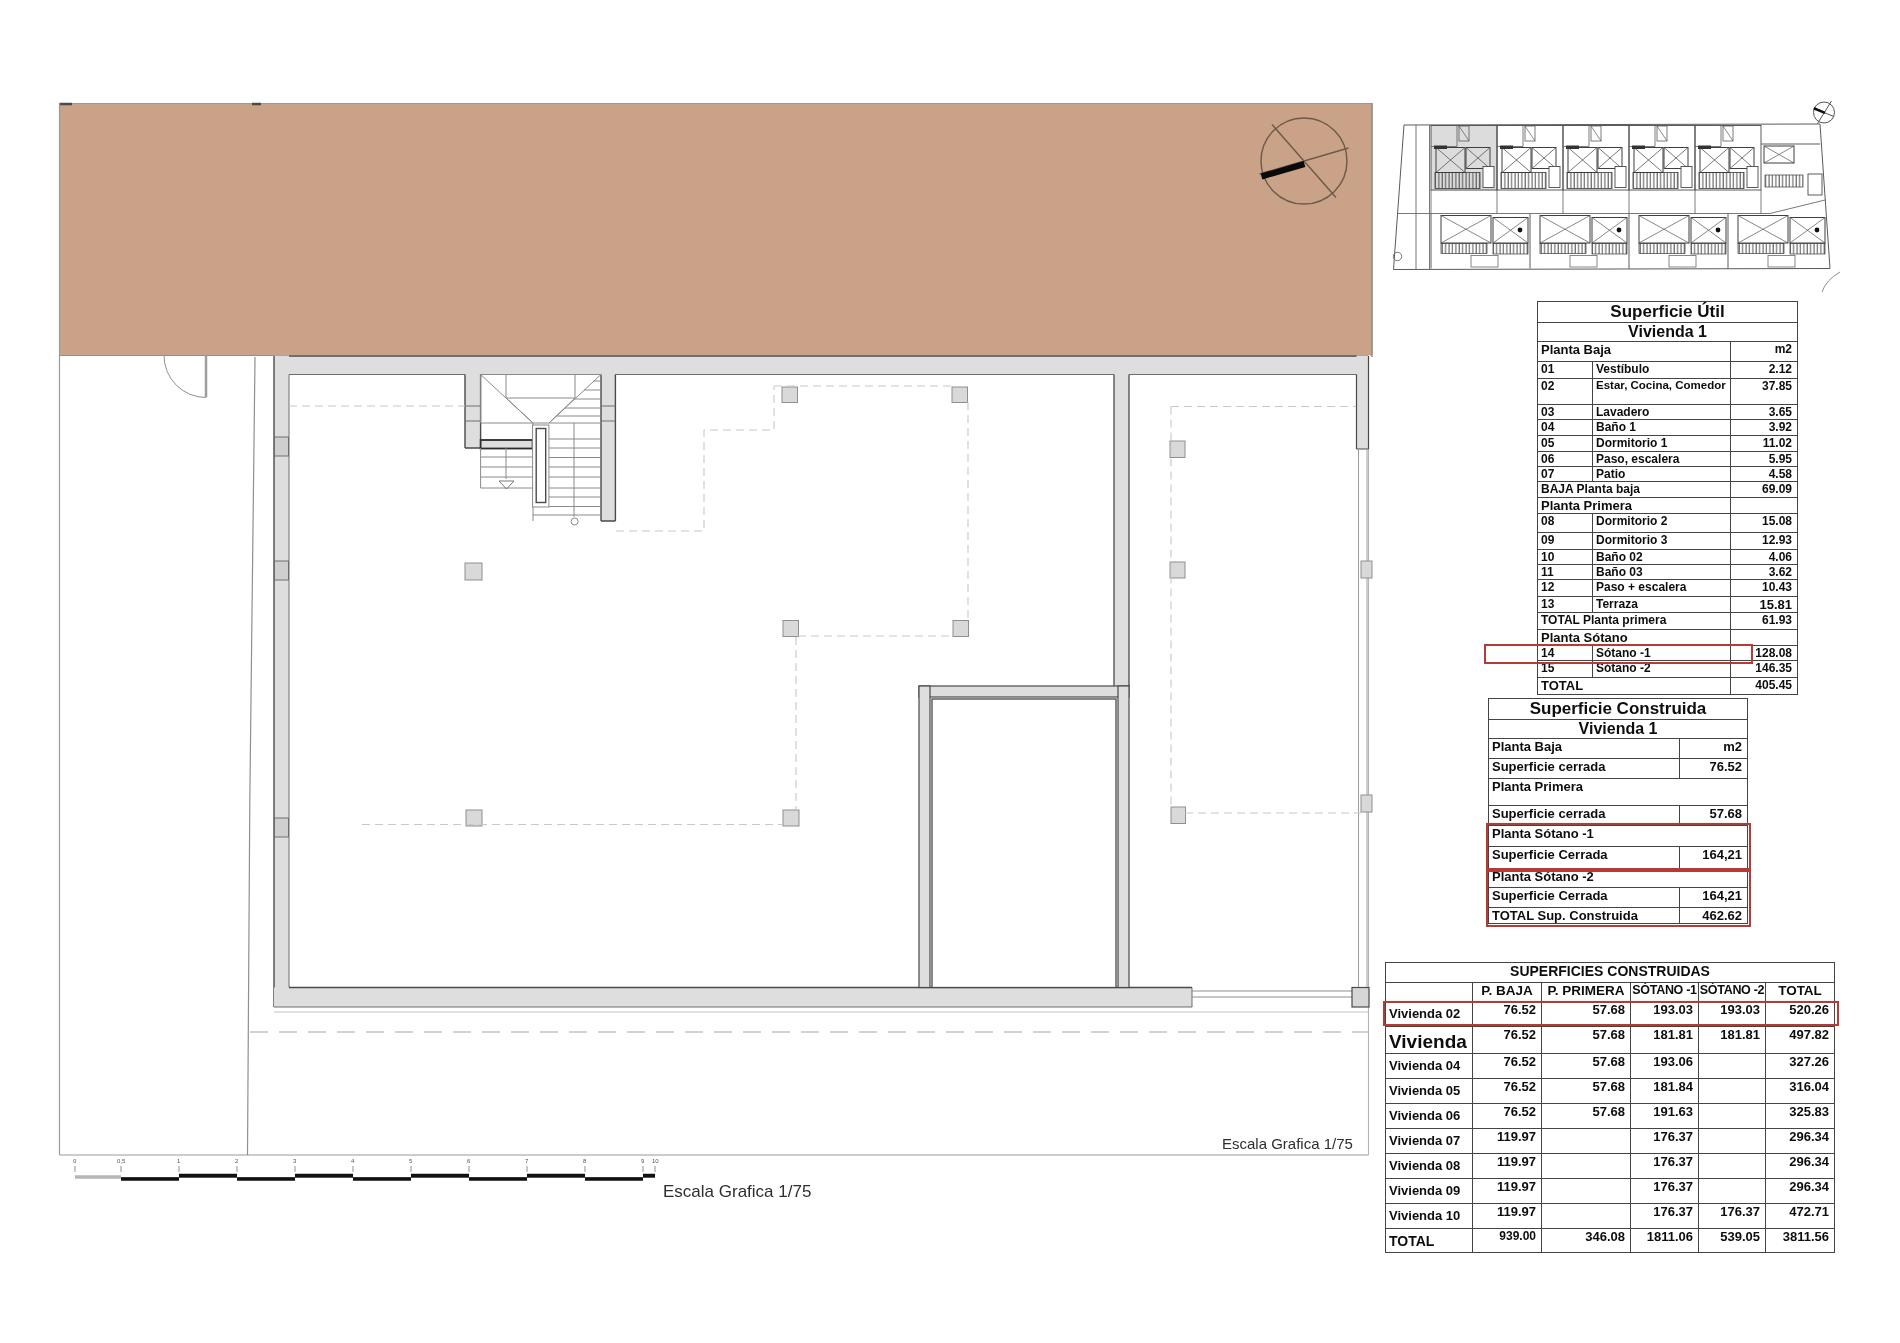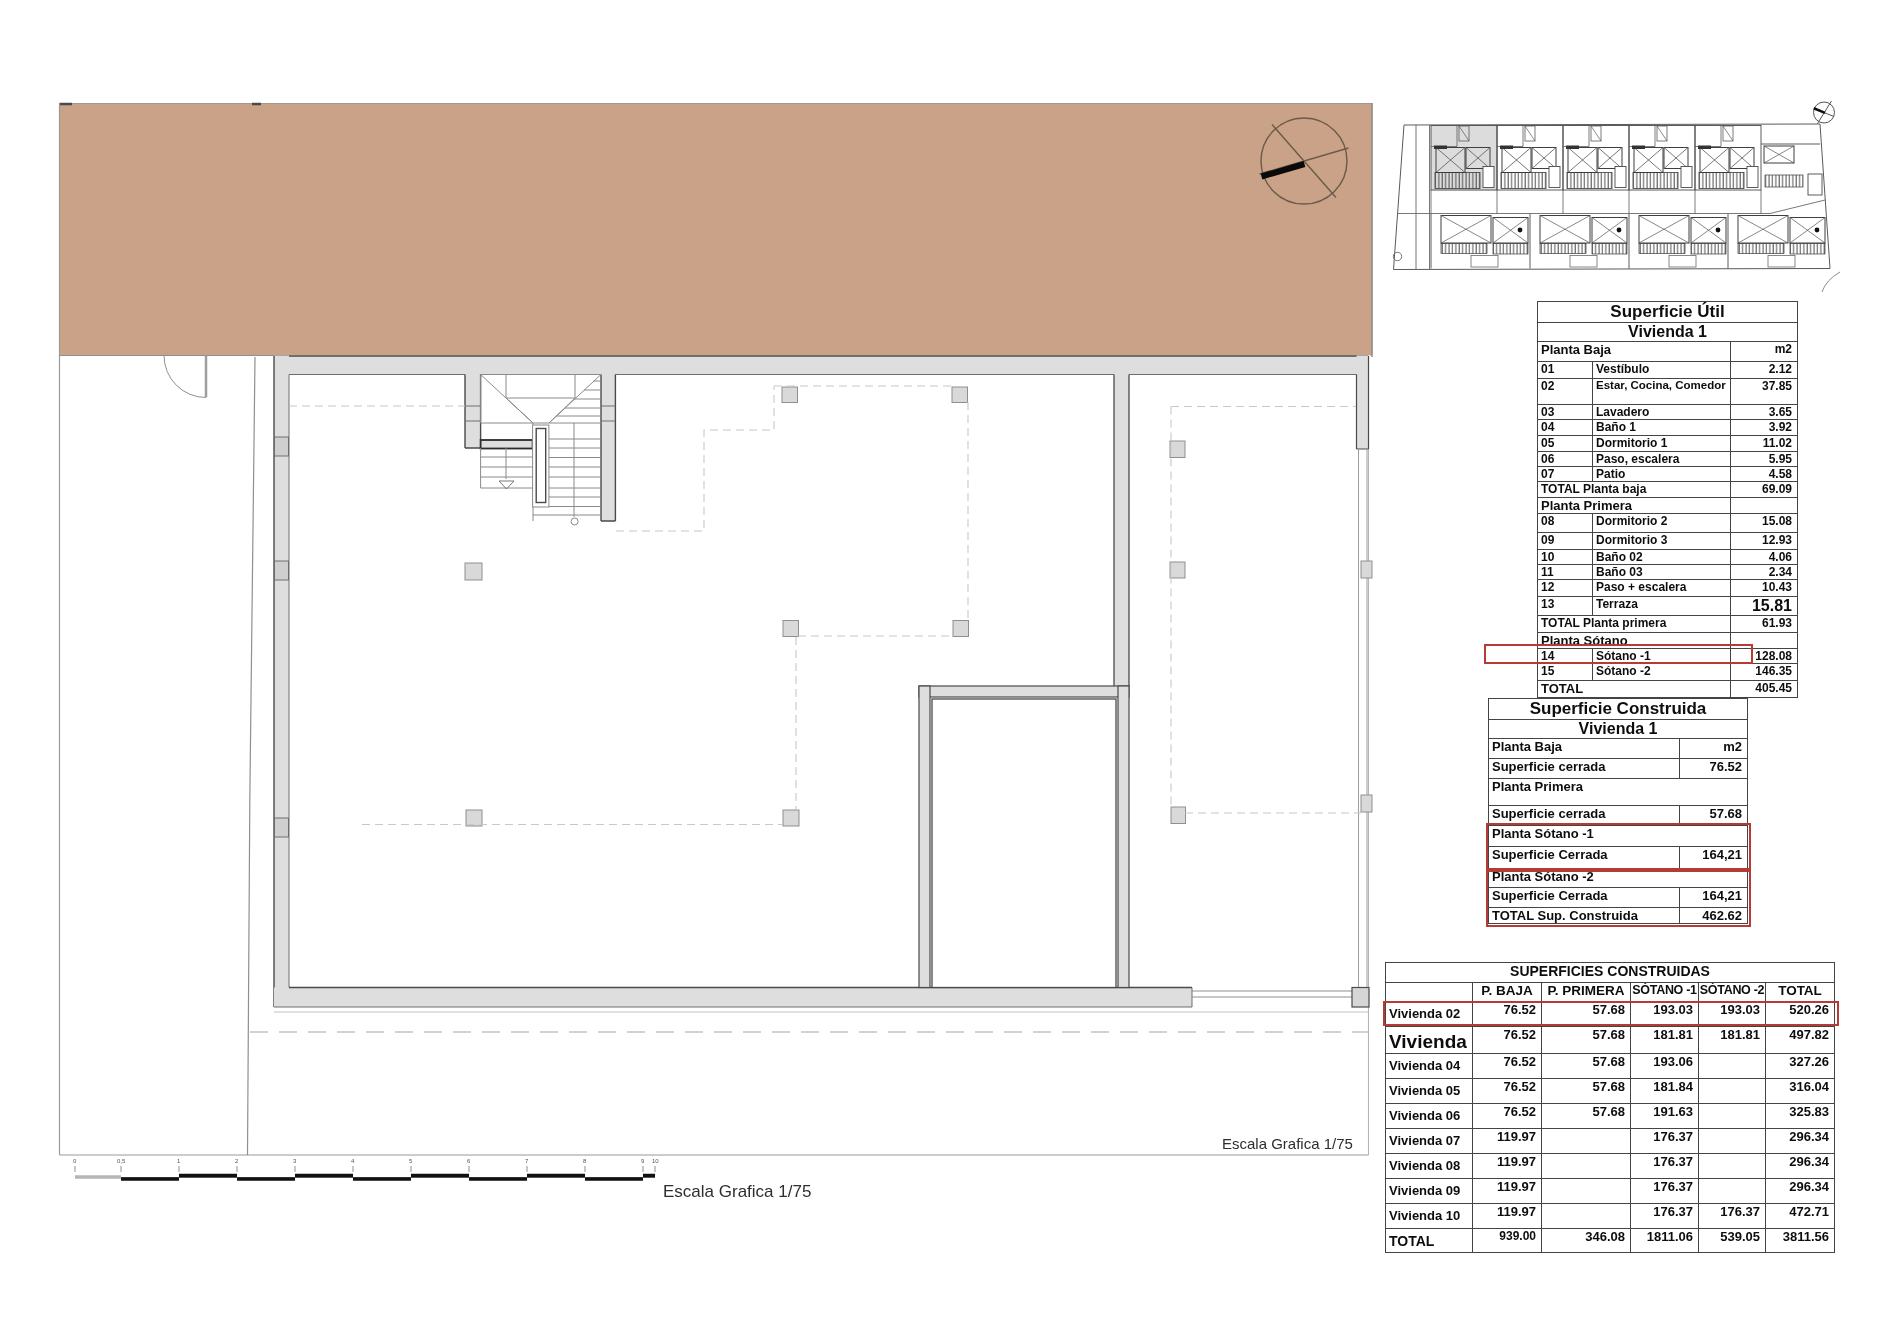--- a/index.html
+++ b/index.html
@@ -317,21 +317,21 @@
         <td style="height:14px;font-size:12px;">06</td>
         <td style="font-size:12px;">Paso, escalera</td>
         <td class="num" style="font-size:12px;">5.95</td>
       </tr>
   <tr>
         <td style="height:14px;font-size:12px;">07</td>
         <td style="font-size:12px;">Patio</td>
         <td class="num" style="font-size:12px;">4.58</td>
       </tr>
   <tr>
-        <td colspan="2" style="height:15px;font-size:12px;">TOTAL Planta baja</td>
+        <td colspan="2" style="height:15px;font-size:12px;">BAJA Planta baja</td>
         <td class="num" style="font-size:12px;">69.09</td>
       </tr>
   <tr>
         <td colspan="2" style="height:13px;font-size:13px;">Planta Primera</td>
         <td></td>
       </tr>
   <tr>
         <td style="height:18px;font-size:12px;">08</td>
         <td style="font-size:12px;">Dormitorio 2</td>
         <td class="num" style="font-size:12px;">15.08</td>
@@ -342,31 +342,31 @@
         <td class="num" style="font-size:12px;">12.93</td>
       </tr>
   <tr>
         <td style="height:14px;font-size:12px;">10</td>
         <td style="font-size:12px;">Baño 02</td>
         <td class="num" style="font-size:12px;">4.06</td>
       </tr>
   <tr>
         <td style="height:14px;font-size:12px;">11</td>
         <td style="font-size:12px;">Baño 03</td>
-        <td class="num" style="font-size:12px;">2.34</td>
+        <td class="num" style="font-size:12px;">3.62</td>
       </tr>
   <tr>
         <td style="height:16px;font-size:12px;">12</td>
         <td style="font-size:12px;">Paso + escalera</td>
         <td class="num" style="font-size:12px;">10.43</td>
       </tr>
   <tr>
         <td style="height:14px;font-size:12px;">13</td>
         <td style="font-size:12px;">Terraza</td>
-        <td class="num" style="font-size:16px;">15.81</td>
+        <td class="num" style="font-size:13px;">15.81</td>
       </tr>
   <tr>
         <td colspan="2" style="height:16px;font-size:12px;">TOTAL Planta primera</td>
         <td class="num" style="font-size:12px;">61.93</td>
       </tr>
   <tr>
         <td colspan="2" style="height:15px;font-size:13px;">Planta Sótano</td>
         <td></td>
       </tr>
   <tr>

